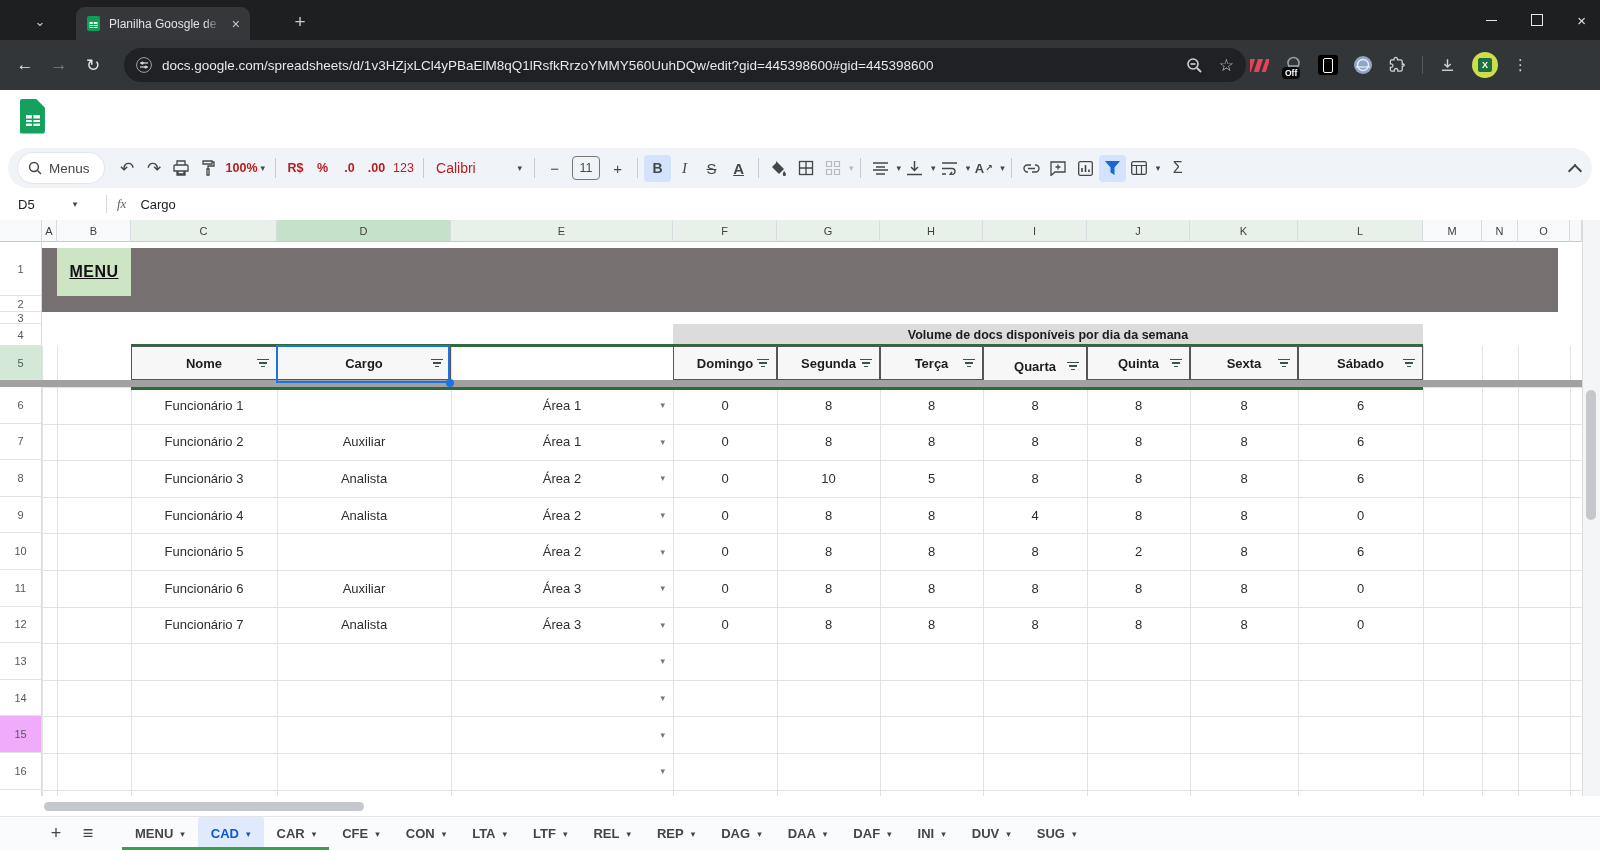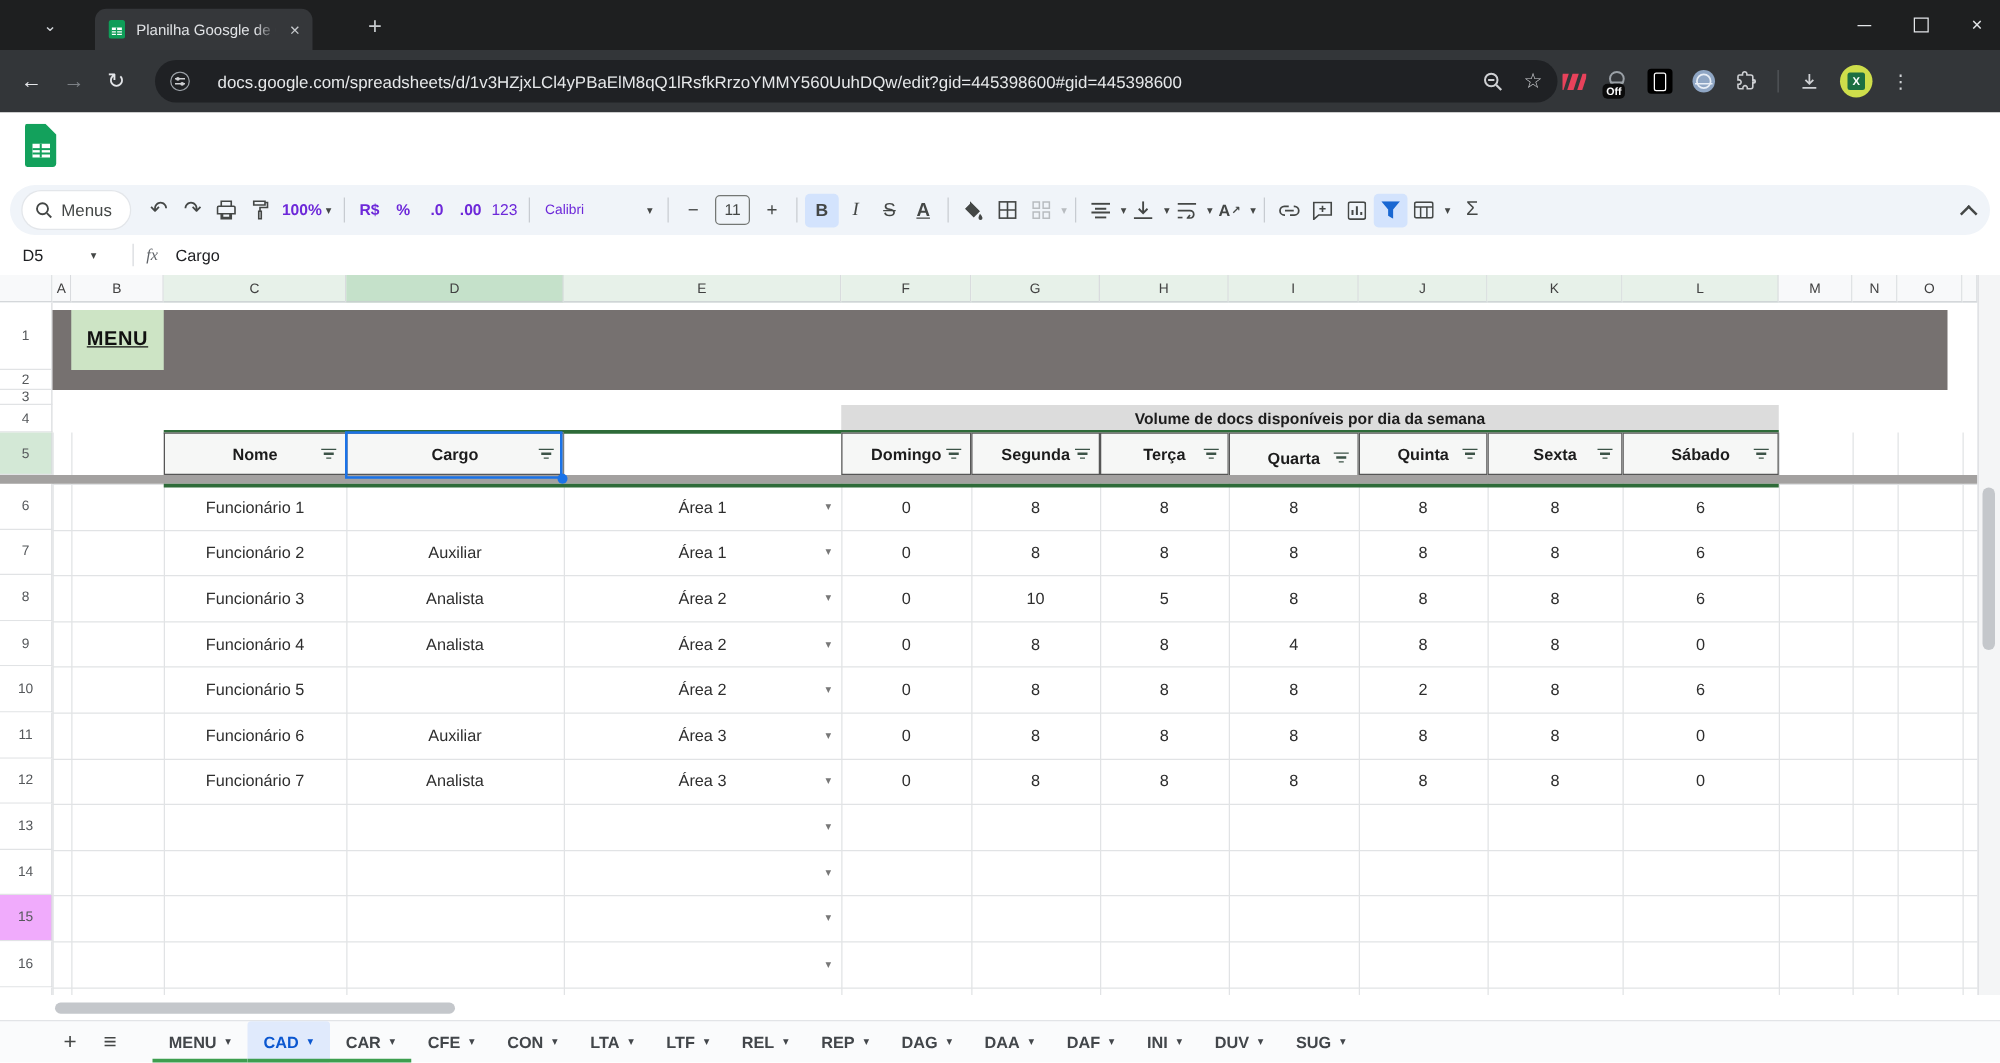--- a/index.html
+++ b/index.html
@@ -20,21 +20,21 @@
     display:flex;align-items:center;justify-content:center;}
   .winbtns{right:14px;top:0;height:40px;display:flex;align-items:center;gap:34px;}
   .wmin{width:11px;height:1px;background:#e4e6e9;}
   .wmax{width:10px;height:10px;border:1px solid #e4e6e9;}
   .wclose{color:#e4e6e9;font-size:15px;line-height:1;}
 
   #navbar{left:0;top:40px;width:1600px;height:50px;background:#333639;display:flex;align-items:center;}
   .navico{width:34px;text-align:center;font-size:17px;color:#e4e6e9;}
   .navico.dis{color:#7c8085;}
   #omnibox{left:124px;top:48px;width:1122px;height:34px;border-radius:17px;background:#1f2124;
-    display:flex;align-items:center;padding:0 12px;box-sizing:border-box;gap:22px;}
+    display:flex;align-items:center;padding:0 12px;box-sizing:border-box;gap:10px;}
   .url{color:#e6e8ea;font-size:13.5px;white-space:nowrap;overflow:hidden;flex:1;}
   .omniright{display:flex;align-items:center;gap:16px;color:#cfd1d4;}
   .extbar{left:1250px;top:48px;height:34px;display:flex;align-items:center;gap:15px;}
   .extdiv{width:1px;height:18px;background:#55585c;}
   .offbadge{background:#0b0b0b;color:#fff;font-size:8.5px;font-weight:700;border-radius:4px;
     padding:1px 3px;position:absolute;left:-2px;bottom:-4px;}
   .kebab{color:#cfd1d4;font-size:15px;letter-spacing:0;}
   .avatar-sm{width:26px;height:26px;border-radius:50%;background:#cede4b;display:flex;
     align-items:center;justify-content:center;}
   .xlsq{width:14px;height:14px;background:#1d6f42;border-radius:2px;color:#fff;font-size:9px;
@@ -53,21 +53,21 @@
   .sharecaret{padding:0 8px;color:#001d35;font-size:10px;}
   .upgradebtn{height:36px;background:#d9e2fb;border-radius:18px;display:flex;align-items:center;
     padding:0 20px;color:#3c51b0;font-size:14px;font-weight:600;}
 
   
   #toolbar{left:8px;top:148px;width:1584px;height:40px;background:#f0f4f9;border-radius:20px;
     display:flex;align-items:center;padding:0 10px;box-sizing:border-box;}
   .tb{display:flex;align-items:center;}
   .tbico{min-width:27px;height:27px;display:flex;align-items:center;justify-content:center;
     color:#444746;font-size:15px;border-radius:4px;}
-  .tbtxt{font-size:12.5px;color:#6d28d9;font-weight:600;}
+  .tbtxt{font-size:12.5px;color:#b91c1c;font-weight:600;}
   .tbsep{width:1px;height:20px;background:#c7cbd1;margin:0 6px;}
   .menus-pill{background:#fff;border-radius:16px;height:30px;display:flex;align-items:center;
     padding:0 14px 0 10px;gap:7px;color:#444746;font-size:13.5px;box-shadow:0 0 0 1px #e3e6ea;}
   .caret{font-size:9px;color:#444746;margin-left:3px;}
   .fsbox{width:26px;height:22px;border:1px solid #747775;border-radius:4px;display:flex;
     align-items:center;justify-content:center;font-size:12.5px;color:#444746;margin:0 4px;}
   .tbactive{background:#d3e3fd;}
   .grayed{color:#b8bcc0;}
   .collapse{margin-left:auto;width:14px;height:14px;position:relative;}
   .collapse:before{content:"";position:absolute;left:2px;top:5px;width:8px;height:8px;
@@ -291,21 +291,21 @@
         <span class="caret">▾</span>
     </span>
     <span class="tbsep"></span>
     <span class="tbico tbtxt">R$</span>
     <span class="tbico tbtxt">%</span>
     <span class="tbico tbtxt">.0</span>
     <span class="tbico tbtxt">.00</span>
     <span class="tbico tbtxt" style="font-weight:400">123</span>
     <span class="tbsep"></span>
     <span class="tb" style="width:86px;justify-content:space-between;padding:0 6px">
-      <span class="tbtxt" style="font-weight:400;font-size:11px">Calibri</span>
+      <span class="tbtxt" style="font-weight:400;font-size:14px">Calibri</span>
         <span class="caret">▾</span>
     </span>
     <span class="tbsep"></span>
     <span class="tbico">−</span>
     <span class="fsbox">11</span>
     <span class="tbico">+</span>
     <span class="tbsep"></span>
     <span class="tbico tbactive" style="font-weight:700;font-size:14px">B</span>
     <span class="tbico" style="font-style:italic;font-family:'Liberation Serif',serif;font-size:15px">I</span>
     <span class="tbico" style="text-decoration:line-through">S</span>

